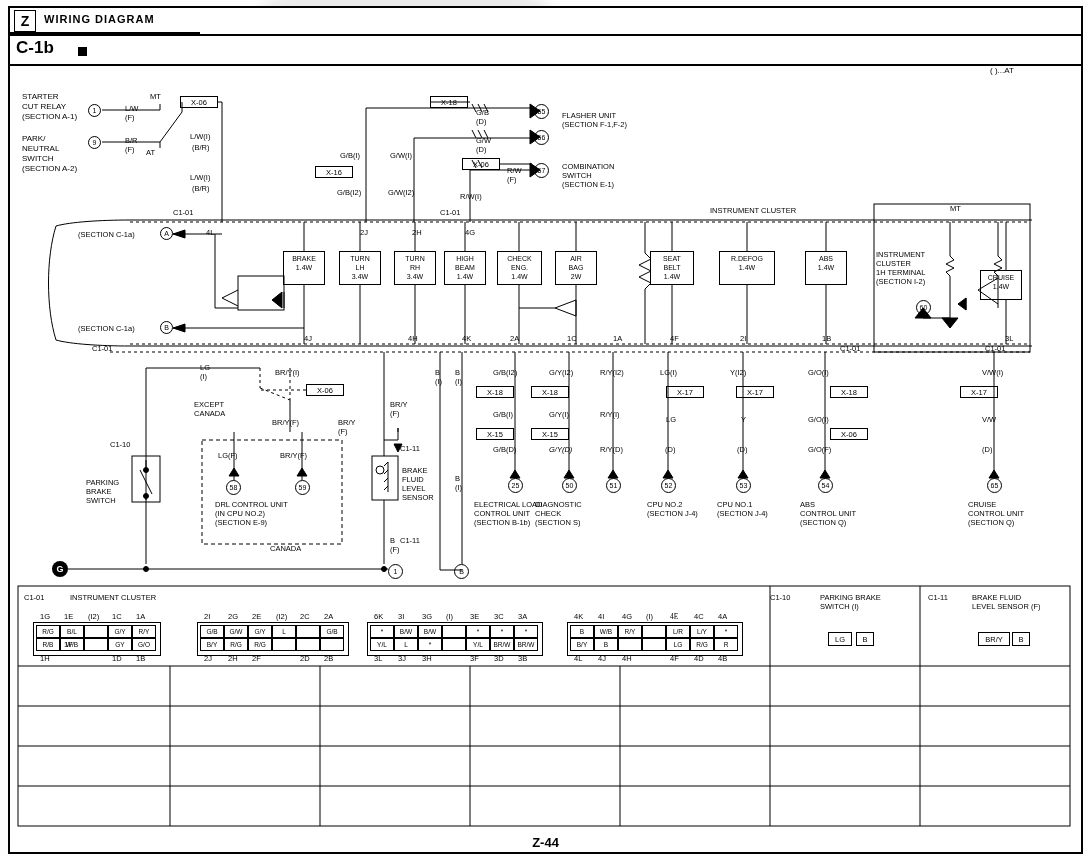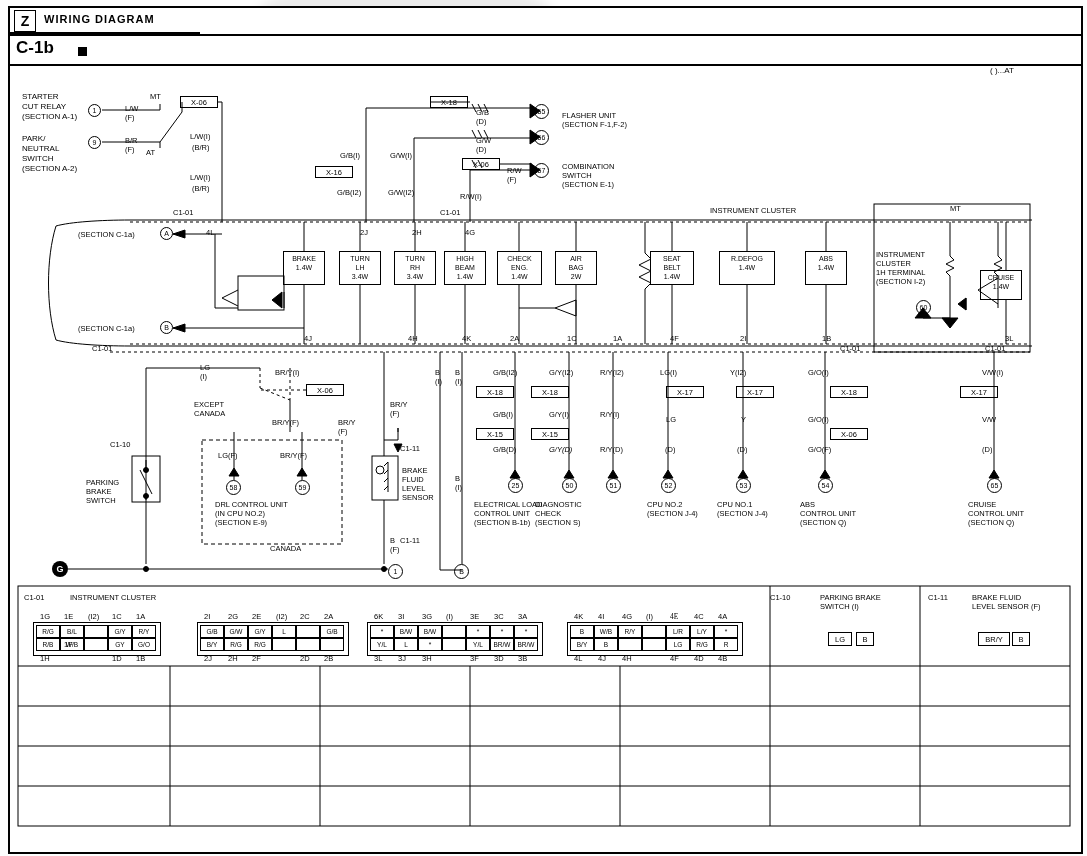--- a/index.html
+++ b/index.html
@@ -359,20 +359,21 @@
         <div class="cell" style="left: 704px; top: 630px; width: 24px; height: 13px; line-height: 12px;">R</div>
         <div class="lbl" style="left: 564px; top: 646px;">4L</div>
         <div class="lbl" style="left: 588px; top: 646px;">4J</div>
         <div class="lbl" style="left: 612px; top: 646px;">4H</div>
         <div class="lbl" style="left: 636px; top: 646px;"></div>
         <div class="lbl" style="left: 660px; top: 646px;">4F</div>
         <div class="lbl" style="left: 684px; top: 646px;">4D</div>
         <div class="lbl" style="left: 708px; top: 646px;">4B</div>
       </div>
 
+    <div class="footer">Z-44</div>
 
     <svg width="1071" height="844">
       <g stroke="#000" stroke-width="1" fill="none">
 
         <path d="M92 102 H150 M92 134 H150"></path>
         <path d="M150 134 L172 104"></path>
         <path d="M150 96 L150 102 M150 134 L150 140"></path>
         <path d="M172 104 L172 94"></path>
         <path d="M208 94 H212 L212 214"></path>
         <path d="M212 120 H212"></path>

